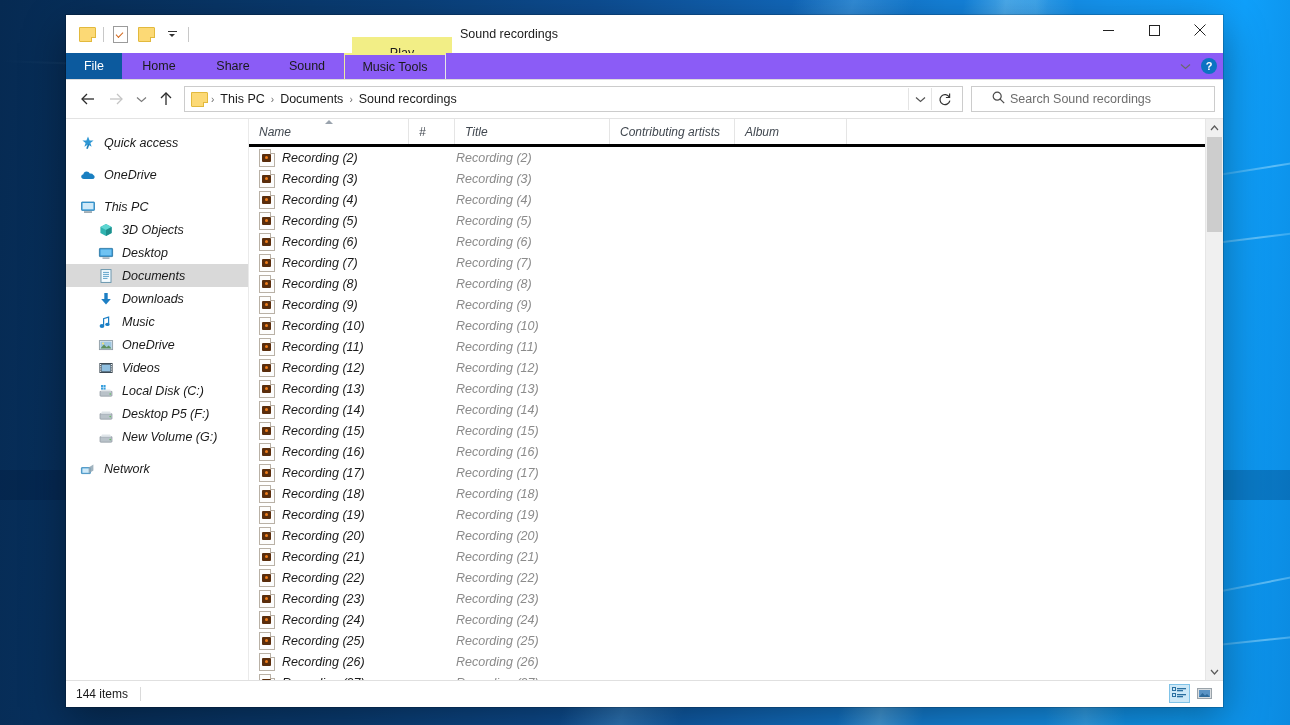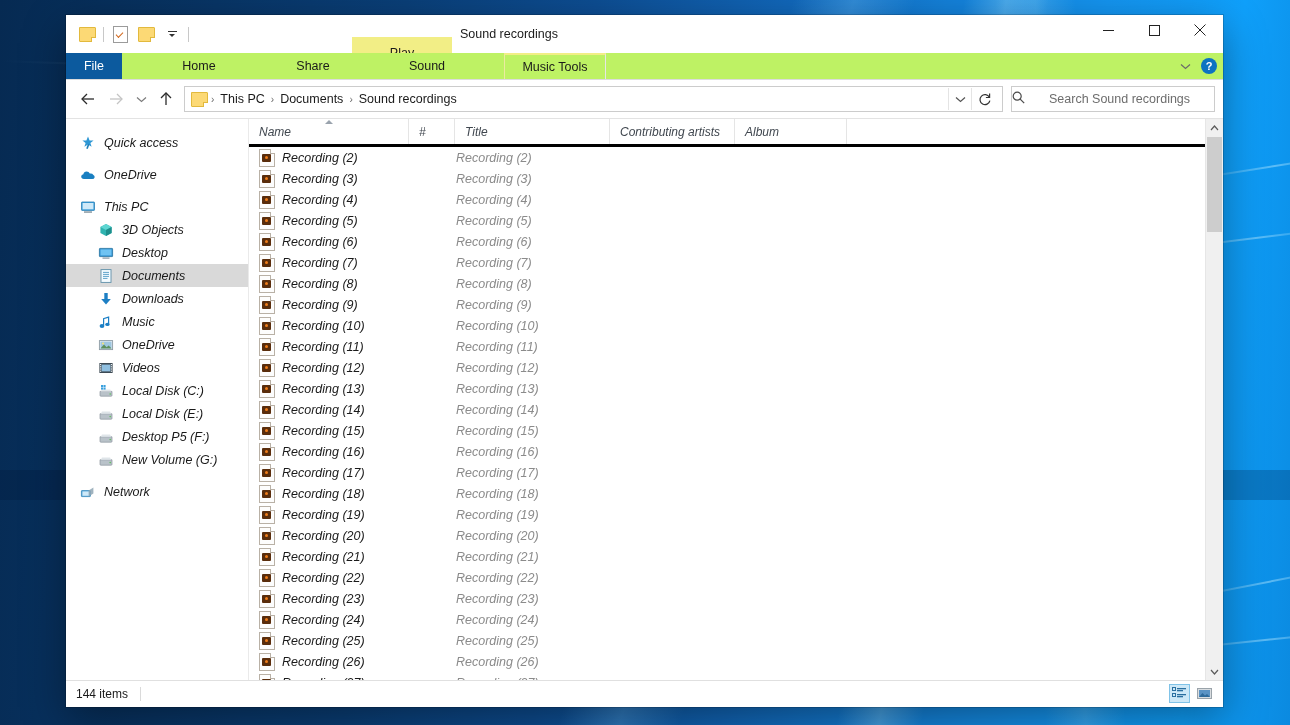--- a/index.html
+++ b/index.html
@@ -129,22 +129,21 @@
   }
   .win-btn svg { display: block; }
 
   
   .ribbonbar {
     flex: 0 0 26px;
     height: 26px;
     display: flex; align-items: stretch;
     position: relative;
     border-bottom: 1px solid #dcdcdc;
-    background: #bef264;
-    gap: 40px;
+    background: #8b5cf6;
   }
   .rtab {
     display: flex; align-items: center; justify-content: center;
     padding: 0 14px;
     font-size: 12.5px; color: #1a1a1a;
     min-width: 46px;
   }
   .rtab.file {
     background: #0c5a9e; color: #fff;
     width: 56px; padding: 0;
@@ -215,22 +214,22 @@
     display: flex; align-items: center; justify-content: center;
     color: #333;
     border-left: 1px solid #e4e4e4;
   }
   .searchbox {
     width: 202px; height: 24px;
     margin-left: 8px;
     border: 1px solid #cccccc;
     background: #fff;
     display: flex; align-items: center;
-    gap: 24px;
-    padding: 0 0;
+    gap: 5px;
+    padding: 0 20px;
     flex: 0 0 202px;
   }
   .searchbox .ph { font-size: 12.5px; color: #6d6d6d; }
 
   
   .body {
     flex: 1; display: flex;
     min-height: 0;
     border-top: 1px solid #e3e3e3;
     font-style: italic;
@@ -656,30 +655,20 @@
                 <rect x="3" y="2" width="2.1" height="2.1"></rect>
                 <rect x="5.5" y="2" width="2.1" height="2.1"></rect>
                 <rect x="3" y="4.5" width="2.1" height="2.1"></rect>
                 <rect x="5.5" y="4.5" width="2.1" height="2.1"></rect>
               </g>
             </svg>
         </span>
         <span>Local Disk (C:)</span>
       </div>
 
-      <div class="nav-item indent">
-        <span class="ico">
-          <svg width="16" height="16" viewBox="0 0 16 16">
-              <path d="M2 7.8 L14 7.8 L14 12.4 Q14 13.2 13.2 13.2 L2.8 13.2 Q2 13.2 2 12.4 Z" fill="#b9c2c9" stroke="#8d979f" stroke-width="0.7"></path>
-              <path d="M2.9 7.8 L13.1 7.8 L12.1 5.4 L3.9 5.4 Z" fill="#dfe5e9"></path>
-              <circle cx="12.2" cy="10.6" r="0.8" fill="#5fbf5f"></circle>
-            </svg>
-        </span>
-        <span>Local Disk (E:)</span>
-      </div>
 
       <div class="nav-item indent">
         <span class="ico">
           <svg width="16" height="16" viewBox="0 0 16 16">
               <path d="M2 7.8 L14 7.8 L14 12.4 Q14 13.2 13.2 13.2 L2.8 13.2 Q2 13.2 2 12.4 Z" fill="#b9c2c9" stroke="#8d979f" stroke-width="0.7"></path>
               <path d="M2.9 7.8 L13.1 7.8 L12.1 5.4 L3.9 5.4 Z" fill="#dfe5e9"></path>
               <circle cx="12.2" cy="10.6" r="0.8" fill="#5fbf5f"></circle>
             </svg>
         </span>
         <span>Desktop P5 (F:)</span>

